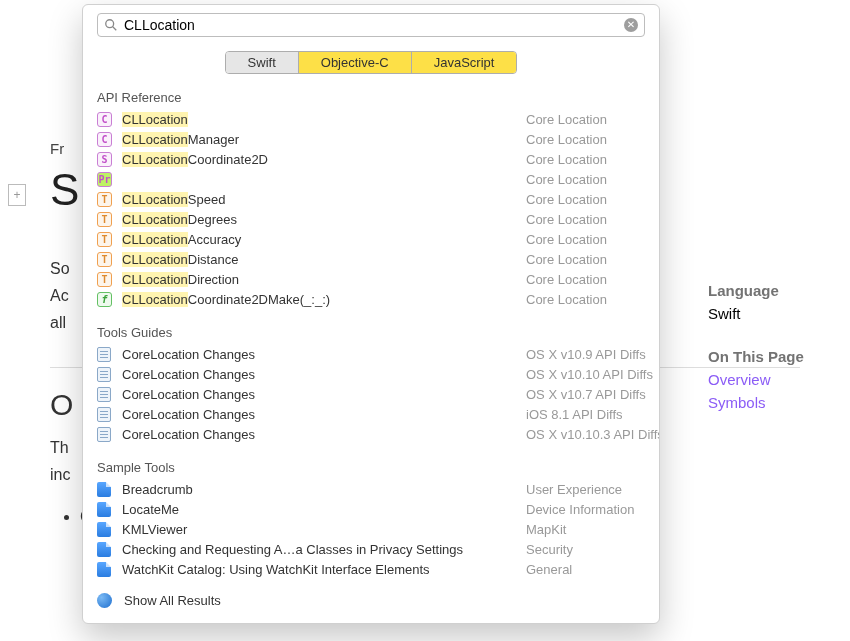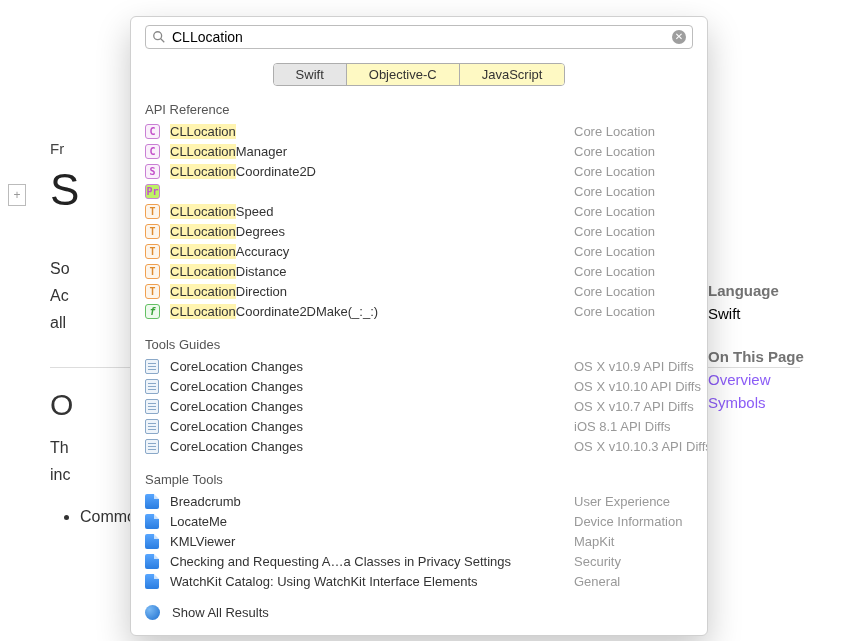--- a/index.html
+++ b/index.html
@@ -40,30 +40,29 @@
   .bookmark {
     position:absolute; left:8px; top:184px; width:18px; height:22px;
     border:1px solid #bbb; display:flex; align-items:center; justify-content:center;
     font-size:12px; color:#999;
   }
 
   
   .popover {
     position: absolute;
     left: 82px;
-    top: 16px;
+    top: 4px;
     width: 578px;
     height: 620px;
     background: #fff;
     border: 1px solid #d0d0d0;
     border-radius: 6px;
     box-shadow: 0 14px 34px rgba(0,0,0,0.22);
     display: flex;
     flex-direction: column;
-    margin-left: 48px;
   }
   .search-row {
     padding: 8px 14px;
     display:flex; align-items:center;
   }
   .search-field {
     flex:1;
     height: 24px;
     border: 1px solid #bdbdbd;
     border-radius: 4px;
@@ -83,21 +82,21 @@
     color:#fff; font-size:10px; line-height:1; cursor:pointer;
   }
   .lang-tabs {
     display:flex; justify-content:center; padding: 6px 0 10px 0;
   }
   .seg {
     display:flex; border:1px solid #adadad; border-radius:4px; overflow:hidden;
     font-size:13px;
   }
   .seg div {
-    padding: 3px 22px; cursor:pointer; background:#fef9c3;
+    padding: 3px 22px; cursor:pointer; background:#fde047;
     border-right:1px solid #adadad;
   }
   .seg div:last-child { border-right:none;}
   .seg div.active { background:#e6e6e6;}
 
   .results {
     flex:1; overflow:hidden; padding: 0 10px;
   }
   .section-h {
     font-size:13px; color:#555; padding: 6px 4px 4px 4px;

